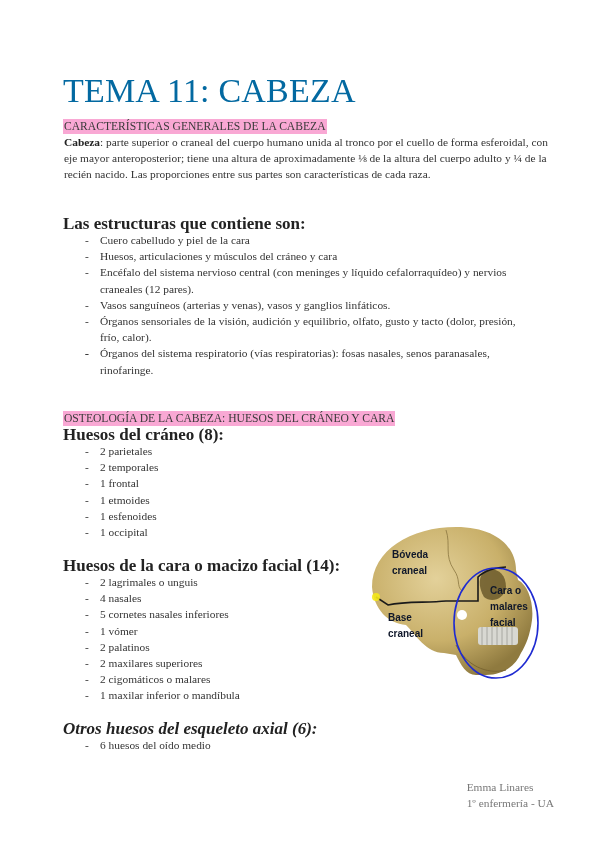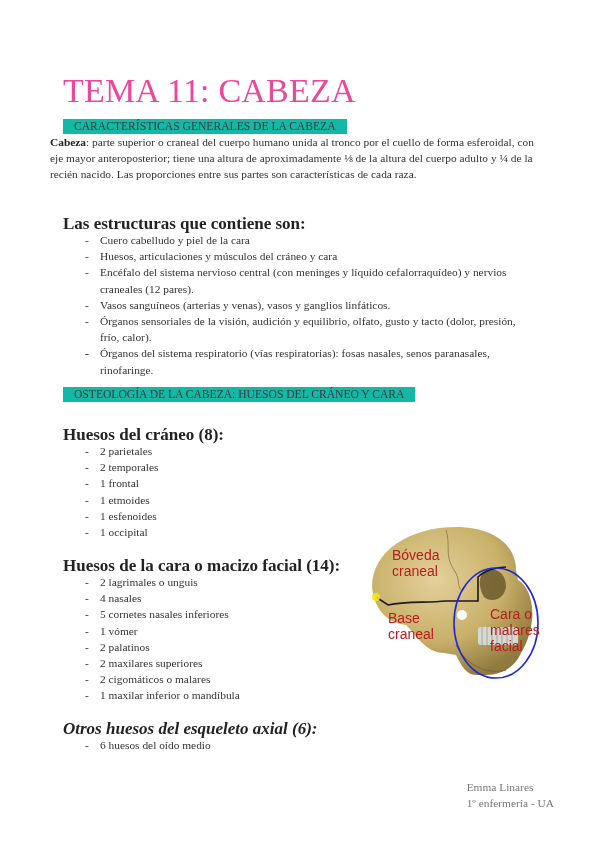--- a/index.html
+++ b/index.html
@@ -1,36 +1,36 @@
 <!DOCTYPE html>
 <html><head>
   <meta charset="utf-8">
   <style>
     html, body { margin: 0; padding: 0; background: #ffffff; }
     body { width: 600px; height: 848px; position: relative; overflow: hidden;
       font-family: "DejaVu Serif", "Liberation Serif", serif; color: #2e2e2e; }
     .page { position: absolute; left: 0; top: 0; width: 600px; height: 848px; }
     .title { position: absolute; left: 63px; top: 72px; font-family: "Liberation Serif", serif;
-      font-size: 34px; color: #ec4899; letter-spacing: 0.2px; white-space: nowrap; }
+      font-size: 34px; color: #0369a1; letter-spacing: 0.2px; white-space: nowrap; }
     .section-head { position: absolute; left: 63px; font-family: "Liberation Serif", serif;
-      font-size: 11.6px; color: #3a3a3a; background: #14b8a6; padding: 0 11px; white-space: nowrap; line-height: 15px; }
-    .para { position: absolute; left: 50px; width: 490px; font-family: "Liberation Serif", serif;
+      font-size: 11.6px; color: #3a3a3a; background: #f9a8d4; padding: 0 1px; white-space: nowrap; line-height: 15px; }
+    .para { position: absolute; left: 64px; width: 490px; font-family: "Liberation Serif", serif;
       font-size: 11.4px; line-height: 16px; color: #333; }
     .para b { color: #222; }
     .sub { position: absolute; left: 63px; font-family: "Liberation Serif", serif; font-weight: bold;
       font-size: 17px; color: #222; white-space: nowrap; line-height: 16px; }
     ul.dash { position: absolute; left: 63px; margin: 0; padding: 0; list-style: none;
       font-family: "Liberation Serif", serif; font-size: 11.4px; line-height: 16.2px; color: #333; }
     ul.dash li { position: relative; padding-left: 37px; }
     ul.dash li .dash-mark { position: absolute; left: 22px; top: 0; }
     .footer { position: absolute; right: 46px; font-family: "Liberation Serif", serif;
       font-size: 11.4px; color: #777; text-align: left; line-height: 16px; }
     .skull-fig { position: absolute; left: 366px; top: 525px; width: 180px; height: 155px; }
-    .skull-label { position: absolute; font-family: "Liberation Sans", sans-serif; font-size: 14px;
-      color: #b91c1c; line-height: 16px; }
+    .skull-label { position: absolute; font-family: "Liberation Sans", sans-serif; font-size: 10px;
+      color: #0f172a; line-height: 16px; font-weight: bold; }
   </style>
 </head>
 <body>
 
 <div class="page">
 
   <div class="title">TEMA 11: CABEZA</div>
 
   <div class="section-head" style="top:119px;">CARACTERÍSTICAS GENERALES DE LA CABEZA</div>
 
@@ -40,21 +40,21 @@
   <ul class="dash" style="top:232px; width:460px;">
     <li><span class="dash-mark">-</span><span>Cuero cabelludo y piel de la cara</span></li>
     <li><span class="dash-mark">-</span><span>Huesos, articulaciones y músculos del cráneo y cara</span></li>
     <li><span class="dash-mark">-</span><span>Encéfalo del sistema nervioso central (con meninges y líquido cefalorraquídeo) y nervios craneales (12 pares).</span></li>
     <li><span class="dash-mark">-</span><span>Vasos sanguíneos (arterias y venas), vasos y ganglios linfáticos.</span></li>
     <li><span class="dash-mark">-</span><span>Órganos sensoriales de la visión, audición y equilibrio, olfato, gusto y tacto (dolor, presión, frío, calor).</span></li>
     <li><span class="dash-mark">-</span></li>
     <li><span class="dash-mark">-</span><span>Órganos del sistema respiratorio (vías respiratorias): fosas nasales, senos paranasales, rinofaringe.</span></li>
   </ul>
 
-  <div class="section-head" style="top:387px;text-align:center;">OSTEOLOGÍA DE LA CABEZA: HUESOS DEL CRÁNEO Y CARA</div>
+  <div class="section-head" style="top:411px;text-align:center;">OSTEOLOGÍA DE LA CABEZA: HUESOS DEL CRÁNEO Y CARA</div>
 
   <div class="sub" style="top:427px;">Huesos del cráneo (8):</div>
   <ul class="dash" style="top:443px;">
     <li><span class="dash-mark">-</span><span>2 parietales</span></li>
     <li><span class="dash-mark">-</span><span>2 temporales</span></li>
     <li><span class="dash-mark">-</span><span>1 frontal</span></li>
     <li><span class="dash-mark">-</span><span>1 etmoides</span></li>
     <li><span class="dash-mark">-</span><span>1 esfenoides</span></li>
     <li><span class="dash-mark">-</span><span>1 occipital</span></li>
   </ul>
@@ -106,21 +106,21 @@
       <ellipse cx="130" cy="98" rx="42" ry="55" fill="none" stroke="#1f2bd1" stroke-width="1.6"></ellipse>
     </svg>
     <div class="skull-label" style="left:26px; top:22px;">
       <div>Bóveda</div>
       <div>craneal</div>
     </div>
     <div class="skull-label" style="left:22px; top:85px;">
       <div>Base</div>
       <div>craneal</div>
     </div>
-    <div class="skull-label" style="left:124px; top:81px;">
+    <div class="skull-label" style="left:124px; top:58px;">
       <div>Cara o</div>
       <div>malares</div>
       <div>facial</div>
     </div>
   </div>
 
   <div class="footer" style="top:779px;">
     <div>Emma Linares</div>
     <div>1º enfermería - UA</div>
   </div>

